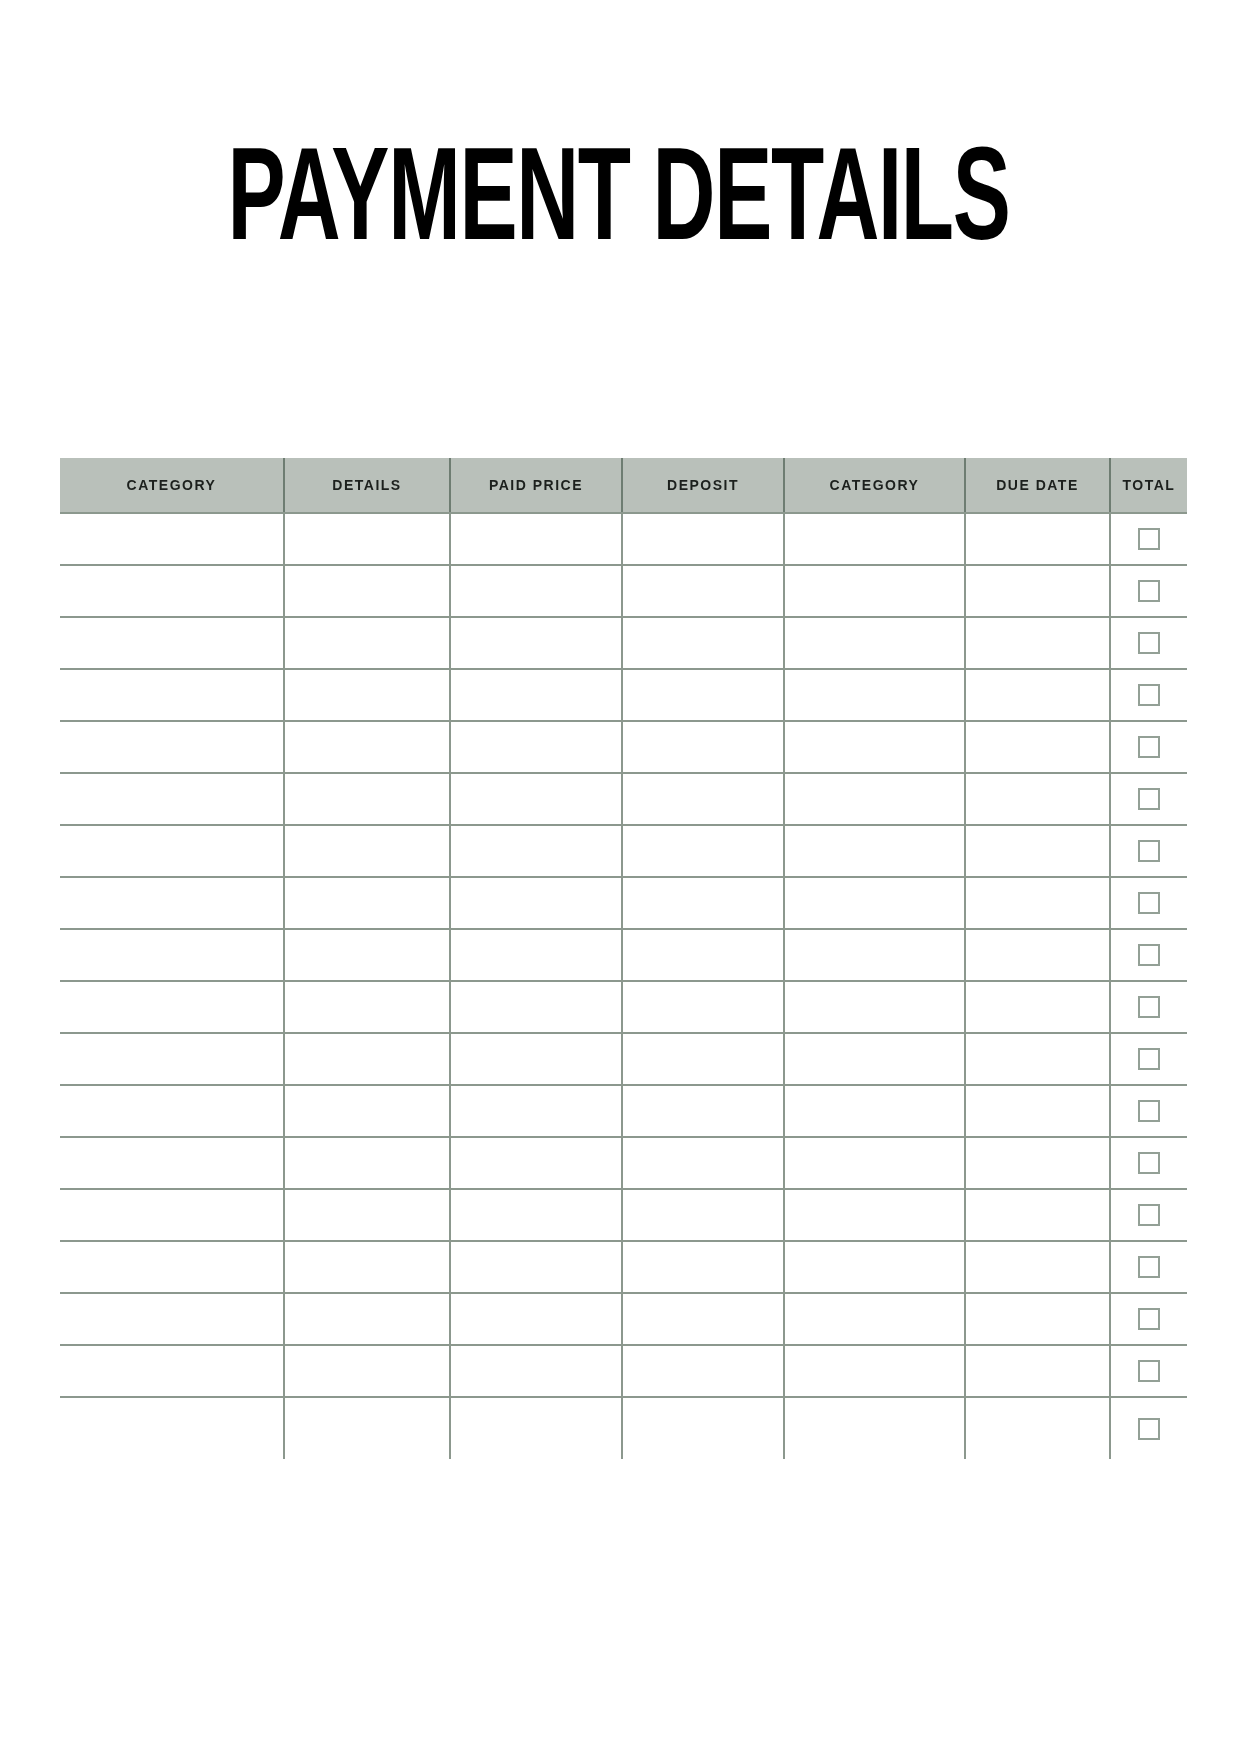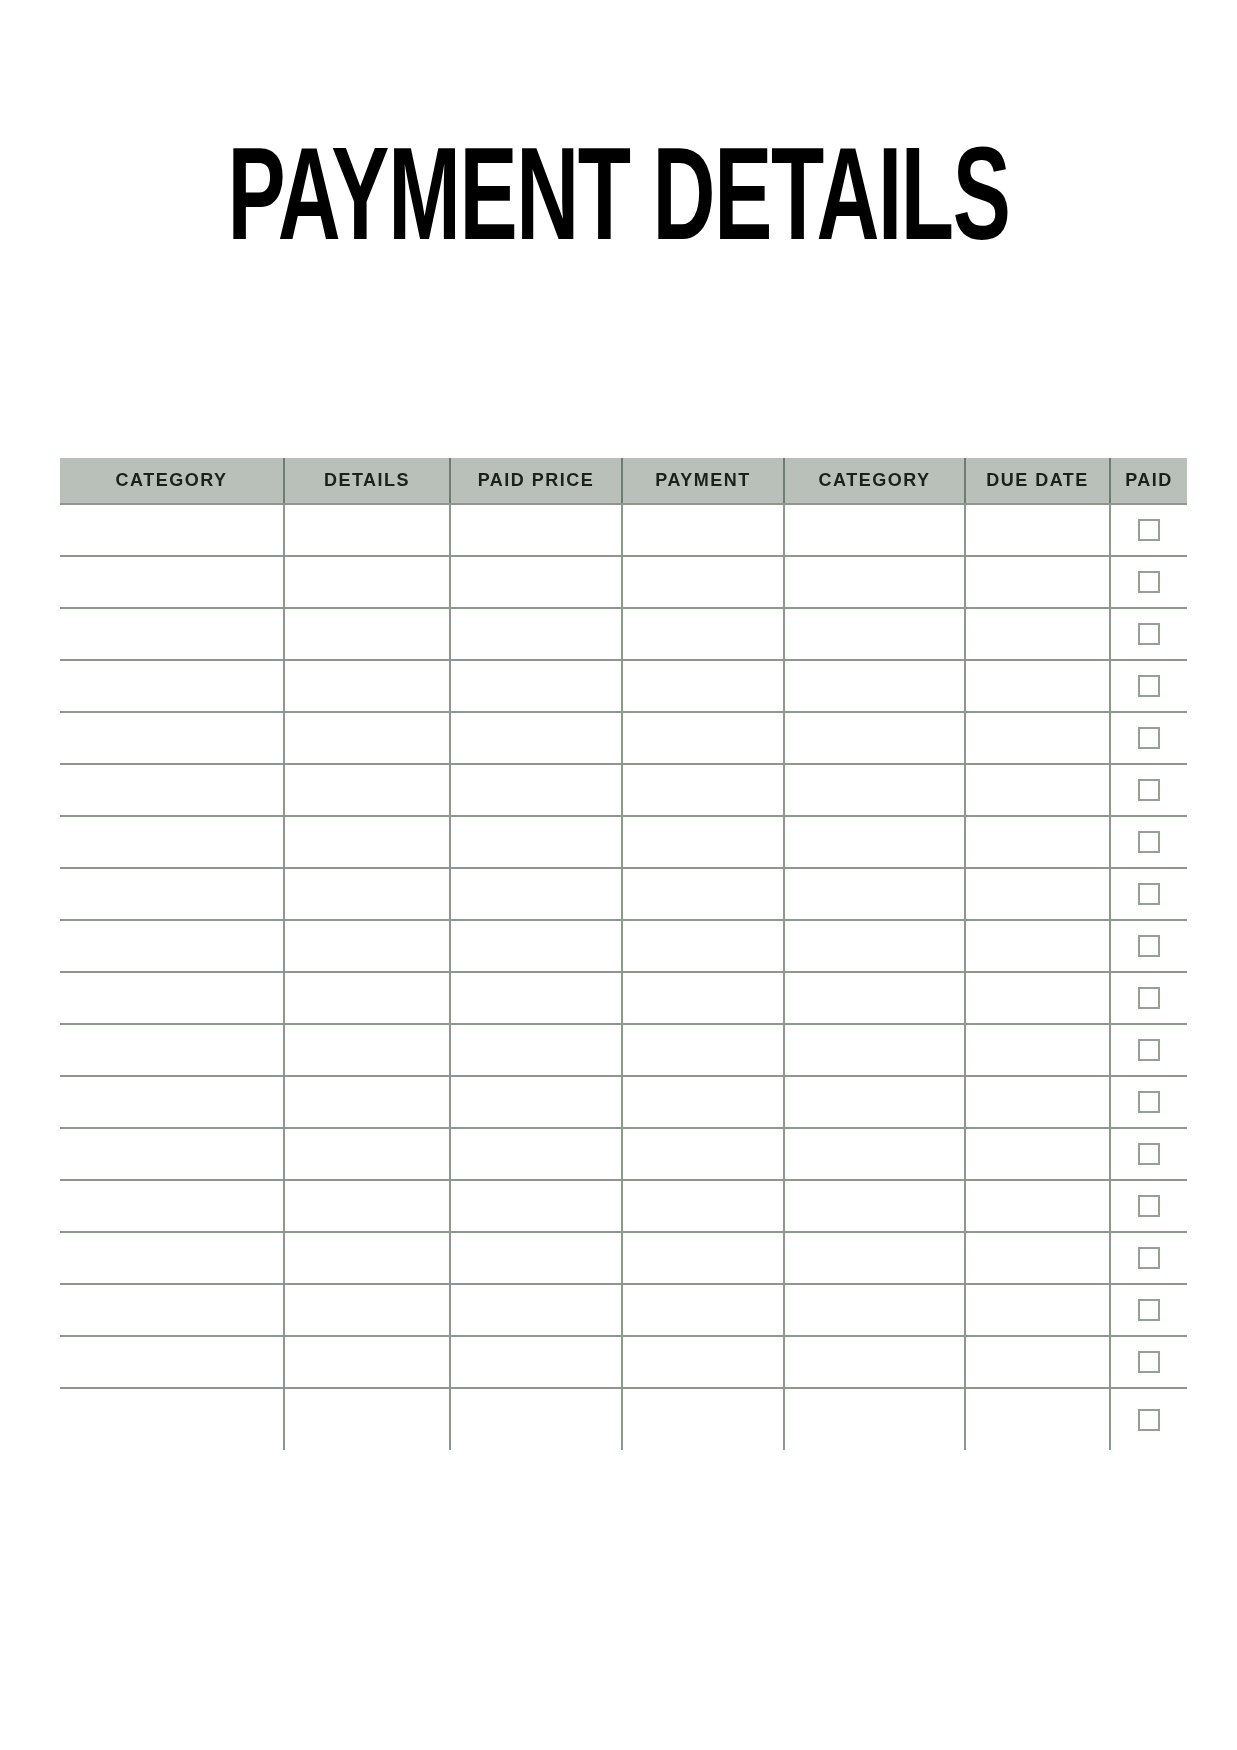--- a/index.html
+++ b/index.html
@@ -48,25 +48,25 @@
     table-layout:fixed;
   }
   col.c0{width:224px}
   col.c1{width:166px}
   col.c2{width:172px}
   col.c3{width:162px}
   col.c4{width:181px}
   col.c5{width:145px}
   col.c6{width:77px}
   thead th{
-    height:46px;
+    height:55px;
     background:var(--header-bg);
     border-bottom:2px solid var(--grid);
     border-right:2px solid var(--header-div);
-    font-size:18px;
+    font-size:14px;
     font-weight:bold;
     letter-spacing:1.5px;
     color:var(--header-text);
     text-align:center;
     vertical-align:middle;
     padding:0 2px;
     white-space:nowrap;
     overflow:hidden;
   }
   thead th:last-child{border-right:none;}
@@ -111,24 +111,24 @@
         <col class="c3">
         <col class="c4">
         <col class="c5">
         <col class="c6">
     </colgroup>
     <thead>
       <tr>
         <th>CATEGORY</th>
         <th>DETAILS</th>
         <th>PAID PRICE</th>
-        <th>PAYMENT</th>
+        <th>DEPOSIT</th>
         <th>CATEGORY</th>
         <th>DUE DATE</th>
-        <th>PAID</th>
+        <th>TOTAL</th>
       </tr>
     </thead>
     <tbody>
 
     <tr>
           <td></td>
           <td></td>
           <td></td>
           <td></td>
           <td></td>

